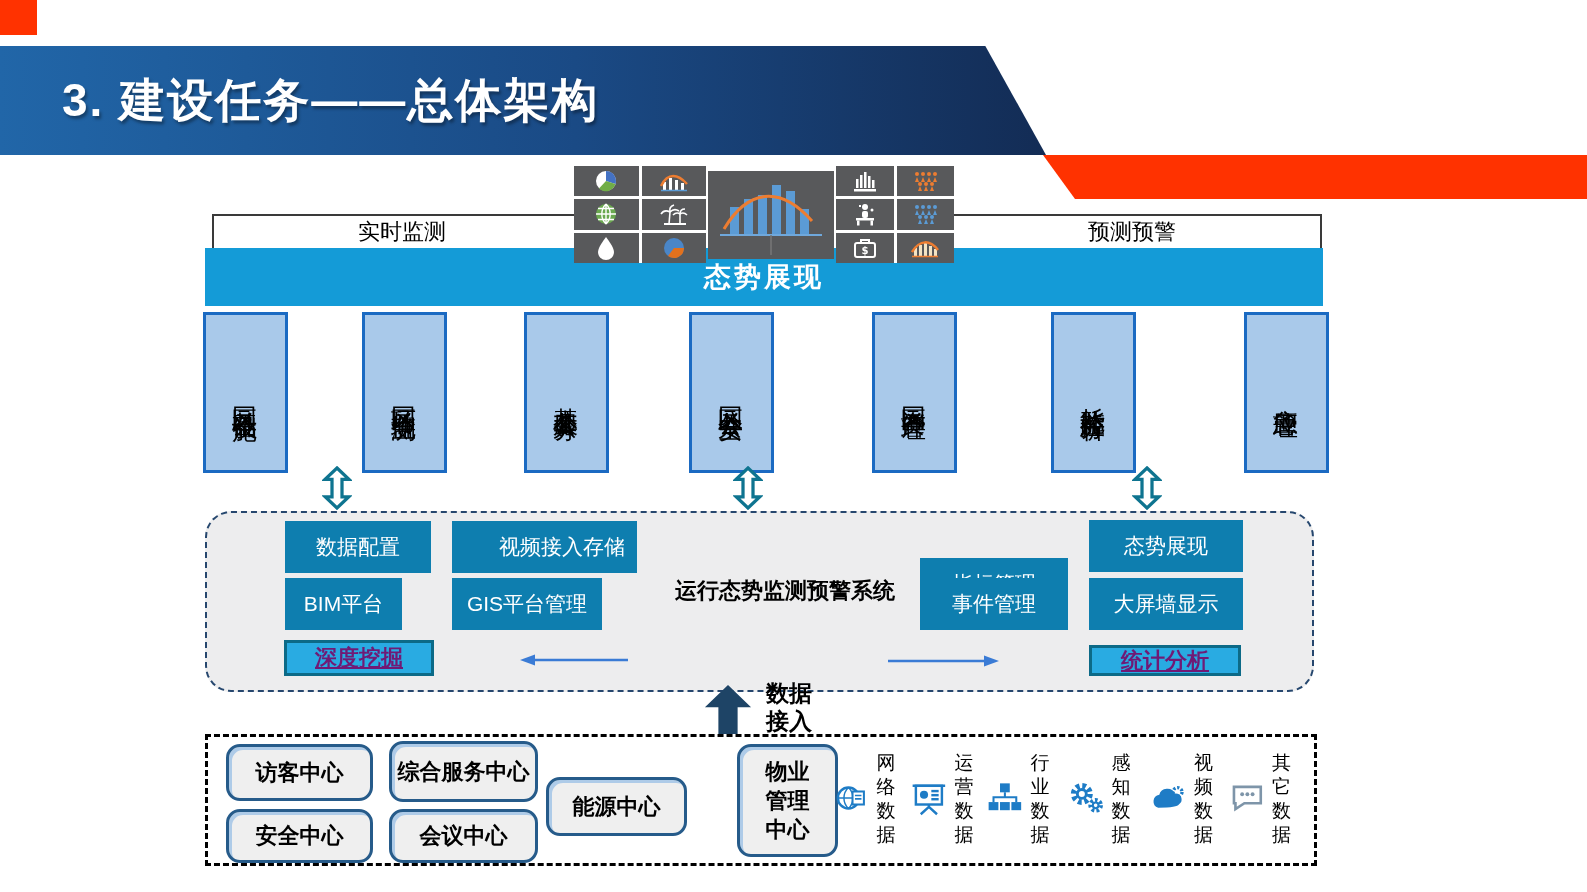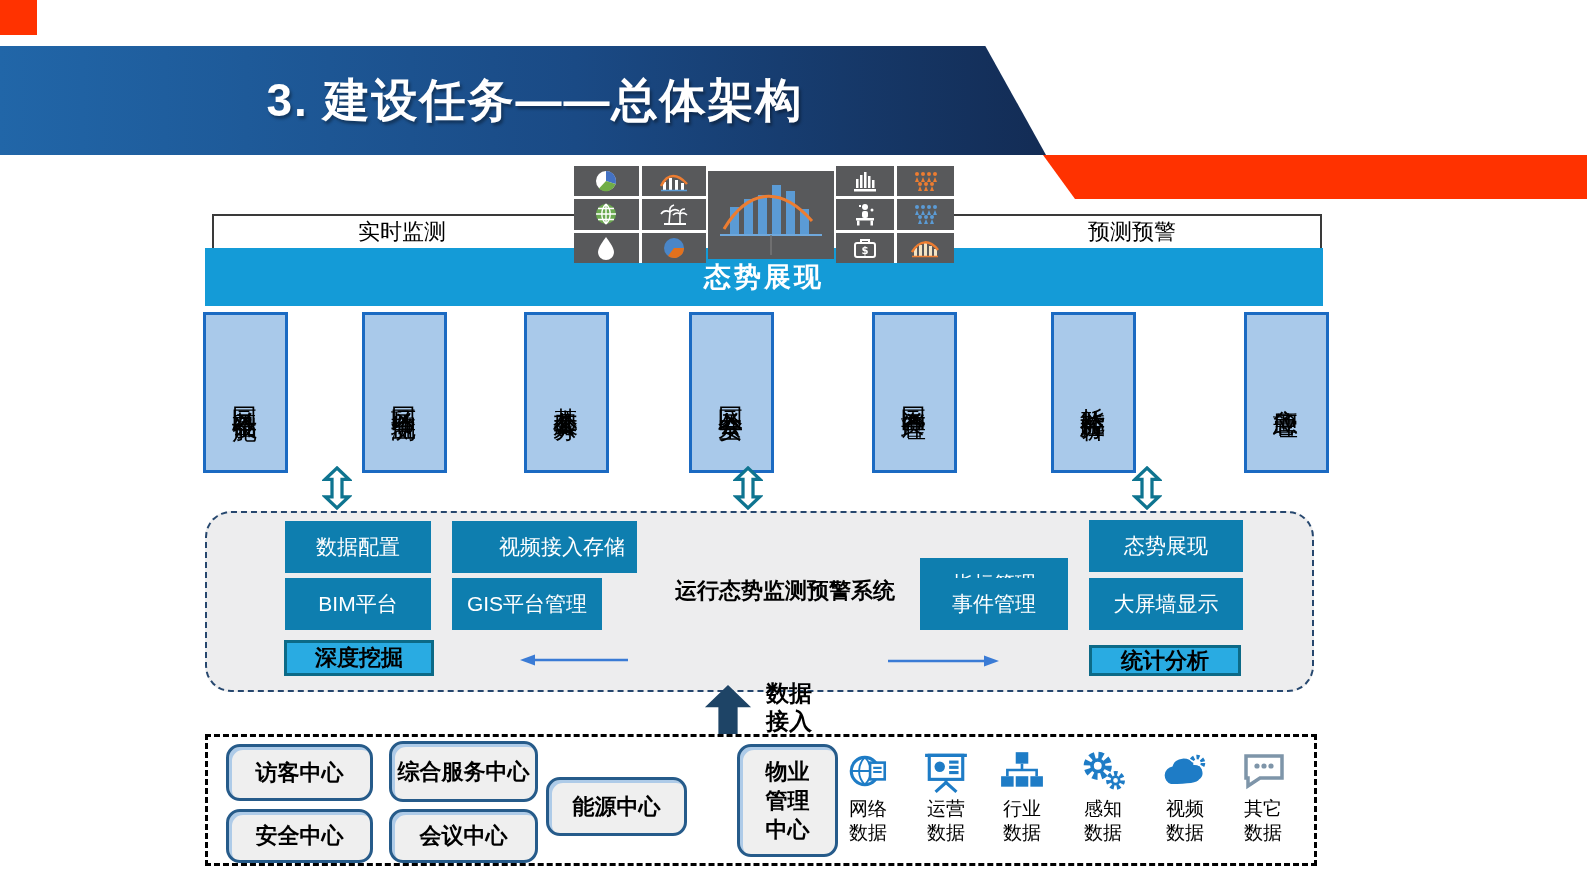--- a/index.html
+++ b/index.html
@@ -25,41 +25,41 @@
   .wall-tile{background:#58595B;display:flex;align-items:center;justify-content:center;}
   .wall-center{background:#58595B;display:flex;align-items:flex-end;justify-content:center;}
 
   
   .module-box{background:#A9C9EA;border:3px solid #1B6AC2;display:flex;align-items:center;justify-content:center;}
   .module-box span{writing-mode:vertical-rl;text-orientation:upright;font-size:25px;letter-spacing:2px;color:#000;}
 
   
   .platform-box{background:#EDEDEE;border:2px dashed #26476E;border-radius:26px;}
   .teal-btn{background:#0E7EAF;color:#fff;font-size:21px;}
-  .tag-btn{background:#29ABE2;border:3px solid #0C6A87;color:#000000;font-size:22px;font-weight:bold;}
+  .tag-btn{background:#29ABE2;border:3px solid #0C6A87;color:#701a75;font-size:22px;font-weight:bold;text-decoration:underline;}
   .platform-title{font-size:22px;font-weight:bold;text-align:center;white-space:nowrap;}
 
   
   .access-text{font-size:23px;font-weight:bold;line-height:28px;width:52px;word-break:break-all;margin-left:8px;}
 
   
   .sources-box{background:#fff;border:3px dashed #000;}
   .center-btn{background:#EFEFEF;border:3px solid #265B8A;border-radius:14px;
     box-shadow:inset 3px 3px 0 #AECBE8;color:#000;font-size:22px;font-weight:bold;}
   .center-btn.wrap span{width:52px;word-break:break-all;line-height:29px;text-align:center;display:block;}
-  .dtype-item{display:flex;flex-direction:column;align-items:center;justify-content:flex-end;}
+  .dtype-item{display:flex;align-items:center;justify-content:flex-end;}
   .dtype-label{margin-top:3px;width:44px;font-size:19px;line-height:24px;text-align:center;word-break:break-all;}
 </style>
 </head>
 <body>
 
 <div id="slide">
 
   <div class="abs red-corner" style="left:0;top:0;width:37px;height:35px;"></div>
-  <div class="abs title-banner flexc" style="left:0;top:46px;width:1046px;height:109px;justify-content:center;padding-left:24px;box-sizing:border-box;">
+  <div class="abs title-banner flexc" style="left:0;top:46px;width:1046px;height:109px;justify-content:flex-start;padding-left:62px;box-sizing:border-box;">
     <div class="title-text">3. 建设任务——总体架构</div>
   </div>
   <div class="abs red-ribbon" style="left:1043px;top:155px;width:544px;height:44px;"></div>
 
   <div class="abs monitor-label flexc" style="left:212px;top:214px;width:376px;height:32px;font-family:Liberation Serif, serif;">实时监测</div>
   <div class="abs monitor-label flexc" style="left:942px;top:214px;width:376px;height:32px;">预测预警</div>
 
   <div class="abs situ-banner flexc" style="left:205px;top:248px;width:1118px;height:58px;">态势展现</div>
 
   <div class="abs wall-panel" style="left:574px;top:166px;width:132px;height:97px;grid-template-rows:1fr 1fr 1fr;">
@@ -231,21 +231,21 @@
       <path d="M12 1 L21.5 10 L16 10 L16 24 L21.5 24 L12 33 L2.5 24 L8 24 L8 10 L2.5 10 Z" fill="#fff" stroke="#0E7490" stroke-width="2.6"></path>
     </svg>
   <svg class="abs" style="left:1132px;top:466px;" width="30" height="44" viewBox="0 0 24 34">
       <path d="M12 1 L21.5 10 L16 10 L16 24 L21.5 24 L12 33 L2.5 24 L8 24 L8 10 L2.5 10 Z" fill="#fff" stroke="#0E7490" stroke-width="2.6"></path>
     </svg>
 
   <div class="abs platform-box" style="left:205px;top:511px;width:1105px;height:177px;"></div>
 
   <div class="abs teal-btn flexc" style="left:285px;top:521px;width:146px;height:52px;">数据配置</div>
   <div class="abs teal-btn flexc" style="left:452px;top:521px;width:150px;height:52px;padding-left:35px;">视频接入存储</div>
-  <div class="abs teal-btn flexc" style="left:285px;top:578px;width:146px;height:52px;">BIM平台</div>
+  <div class="abs teal-btn flexc" style="left:285px;top:578px;width:117px;height:52px;">BIM平台</div>
   <div class="abs teal-btn flexc" style="left:452px;top:578px;width:150px;height:52px;">GIS平台管理</div>
 
   <div class="abs platform-title" style="left:620px;top:576px;width:330px;">运行态势监测预警系统</div>
 
   <div class="abs teal-btn flexc" style="left:920px;top:520px;width:148px;height:52px;margin-top:38px;">指标管理</div>
   <div class="abs teal-btn flexc" style="left:1089px;top:520px;width:154px;height:52px;">态势展现</div>
   <div class="abs teal-btn flexc" style="left:1089px;top:578px;width:154px;height:52px;">大屏墙显示</div>
   <div class="abs teal-btn flexc" style="left:920px;top:578px;width:148px;height:52px;">事件管理</div>
 
   <div class="abs tag-btn flexc" style="left:284px;top:640px;width:150px;height:36px;box-sizing:border-box;">深度挖掘</div>

